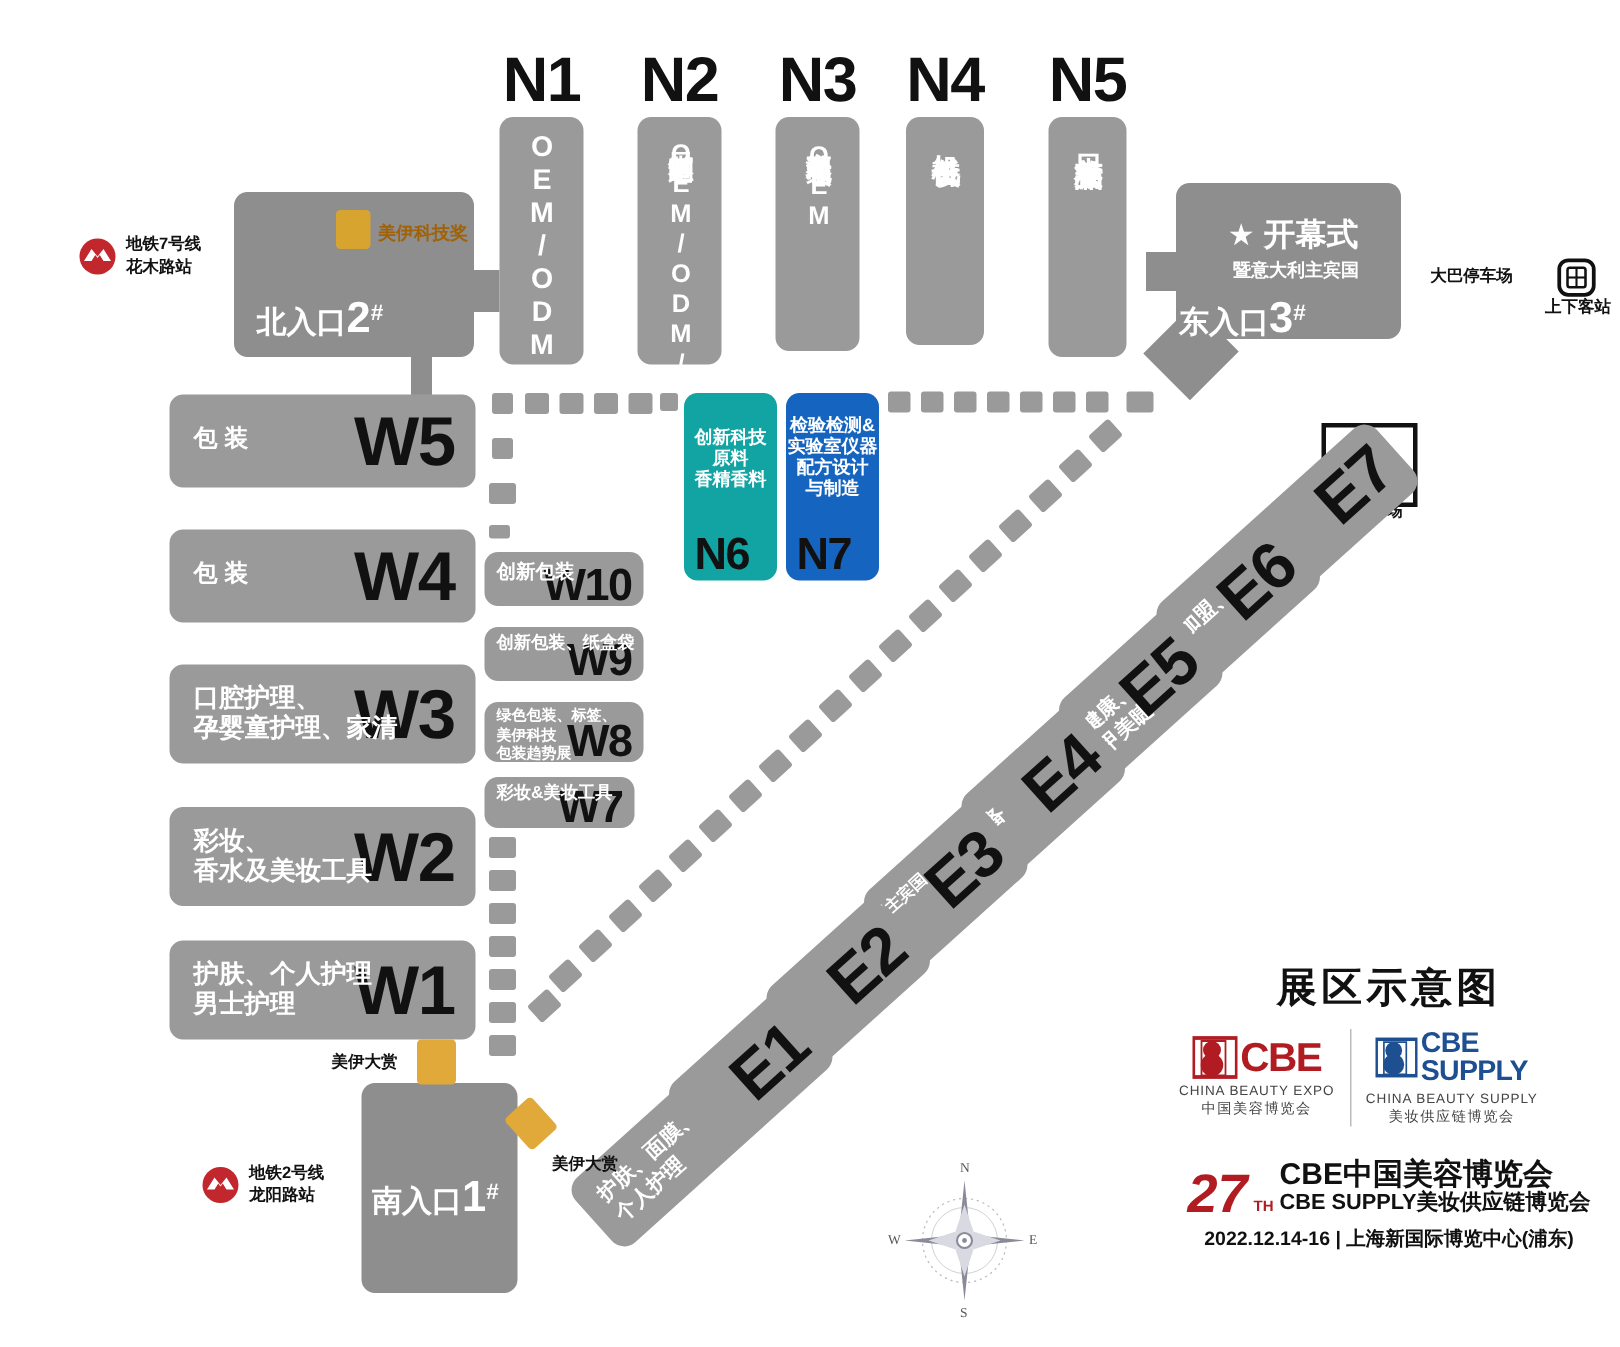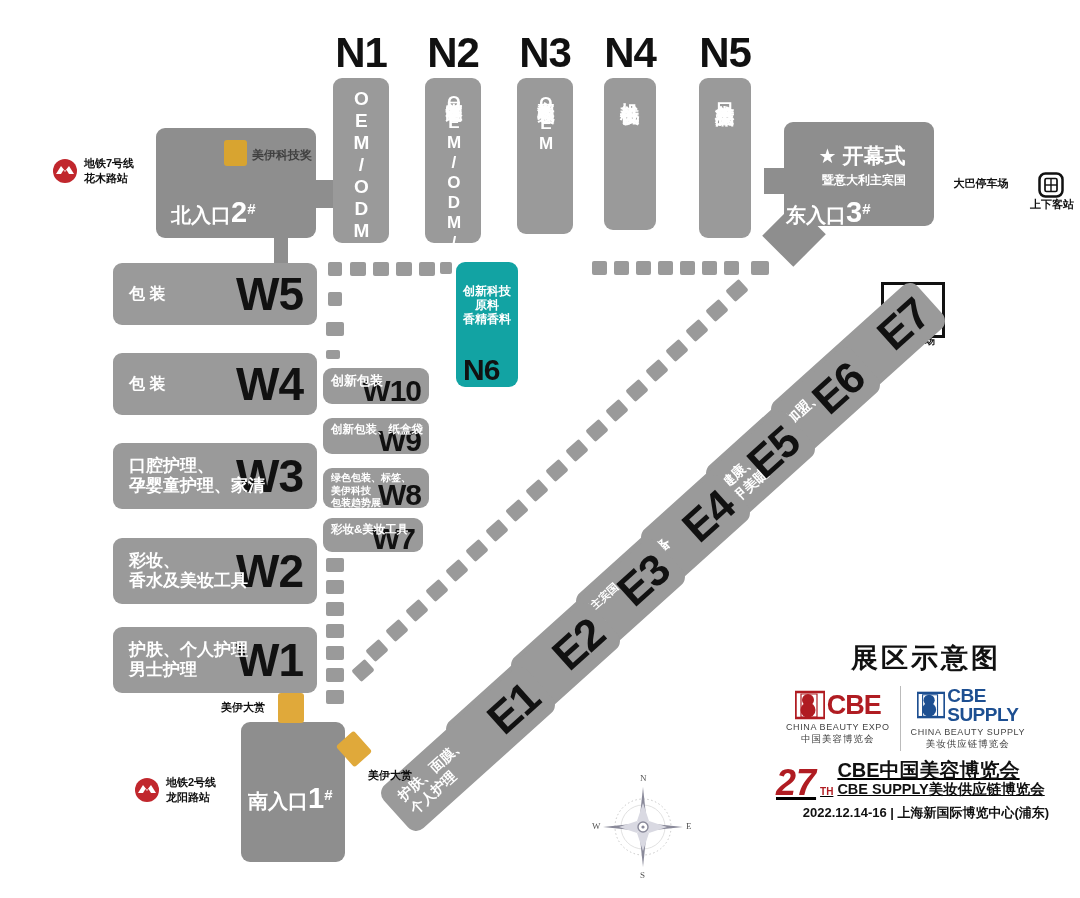--- a/index.html
+++ b/index.html
@@ -71,21 +71,21 @@
   #brand{position:absolute;left:760px;top:640px;width:300px;text-align:center;}
   #brand .title{font-size:27px;font-weight:bold;color:#111;letter-spacing:3px;}
   .logos{display:flex;align-items:center;margin-top:10px;}
   .logo-cell{padding:0 10px;text-align:center;}
   .logo-cell.sep{border-left:1px solid #bbb;}
   .cbe-red{color:#b01c22;font-weight:bold;font-size:27px;letter-spacing:-1px;line-height:1;}
   .cbe-blue{color:#1d4f91;font-weight:bold;font-size:19px;letter-spacing:-0.5px;line-height:1.02;}
   .sub-en{font-size:9px;color:#444;letter-spacing:0.6px;margin-top:2px;}
   .sub-cn{font-size:9.5px;color:#444;letter-spacing:1px;margin-top:1px;}
   .mark{display:inline-block;vertical-align:middle;margin-right:2px;}
-  .foot1{margin-top:9px;display:flex;align-items:flex-end;justify-content:flex-start;gap:4px;text-decoration:underline;}
+  .foot1{margin-top:22px;display:flex;align-items:flex-end;justify-content:center;gap:4px;}
   .num27{color:#b01c22;font-size:36px;font-weight:bold;line-height:0.82;font-style:italic;}
   .th{font-size:10px;color:#b01c22;vertical-align:super;font-weight:bold;}
   .foot-l1{font-size:20px;font-weight:bold;color:#111;line-height:1.05;}
   .foot-l2{font-size:14.5px;font-weight:bold;color:#111;line-height:1.15;}
   .foot-date{margin-top:7px;font-size:13px;color:#111;font-weight:bold;}
 
   
   #compass{position:absolute;left:575px;top:775px;width:105px;height:105px;}
   .cdir{position:absolute;font-size:9px;color:#555;font-family:"Liberation Serif",serif;}
 
@@ -123,31 +123,38 @@
     <div class="vtext">日本美妆精品</div>
   </div>
 
   <div class="hall teal" style="left:440px;top:262px;width:62px;height:125px;">
     <div class="desc" style="top:22px;left:0;width:62px;text-align:center;font-size:12px;white-space:pre-line;font-weight:bold;">创新科技
 原料
 香精香料</div>
     <div class="code" style="left:7px;bottom:2px;font-size:30px;">N6</div>
   </div>
 
+  <div class="hall blue" style="left:508px;top:262px;width:62px;height:125px;">
+    <div class="desc" style="top:14px;left:0;width:62px;text-align:center;font-size:12px;white-space:pre-line;font-weight:bold;">检验检测&amp;
+实验室仪器
+配方设计
+与制造</div>
+    <div class="code" style="left:7px;bottom:2px;font-size:30px;">N7</div>
+  </div>
 
   <div class="entrance" style="left:140px;top:128px;width:160px;height:110px;"></div>
   <div style="position:absolute;left:295px;top:180px;width:22px;height:28px;background:#8e8e8e;"></div>
   <div style="position:absolute;left:258px;top:236px;width:14px;height:30px;background:#8e8e8e;"></div>
 
   <div class="ent-label" style="left:155px;top:196px;font-size:20px;">
     <span>北入口</span><span style="font-size:29px;">2</span><span style="font-size:15px;vertical-align:super;">#</span>
   </div>
 
   <div style="position:absolute;left:208px;top:140px;width:23px;height:26px;background:#d8a430;border-radius:3px;"></div>
-  <div style="position:absolute;left:236px;top:147px;font-size:12px;font-weight:bold;color:#404040;white-space:nowrap;">美伊科技奖</div>
+  <div style="position:absolute;left:236px;top:147px;font-size:12px;font-weight:bold;color:#a16207;white-space:nowrap;">美伊科技奖</div>
 
   <div class="metro" style="left:36px;top:156px;">
     <svg width="26" height="26" viewBox="0 0 26 26">
       <circle cx="13" cy="13" r="12" fill="#c1272d"></circle>
       <path d="M4 16 L9 8 L13 13 L17 8 L22 16 L17 16 L14.5 12 L13 14 L11.5 12 L9 16 Z" fill="#fff"></path>
     </svg>
     <div class="m-txt">
       <div>地铁7号线</div>
       <div>花木路站</div>
     </div>

